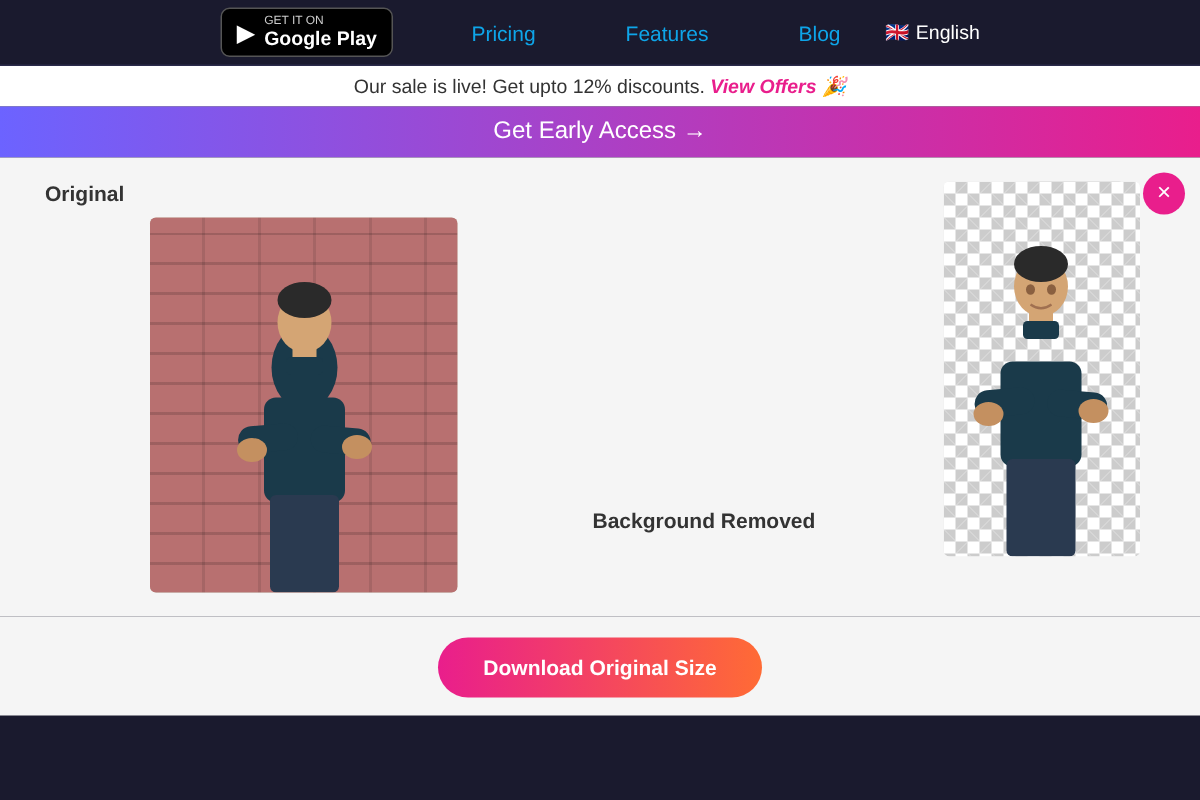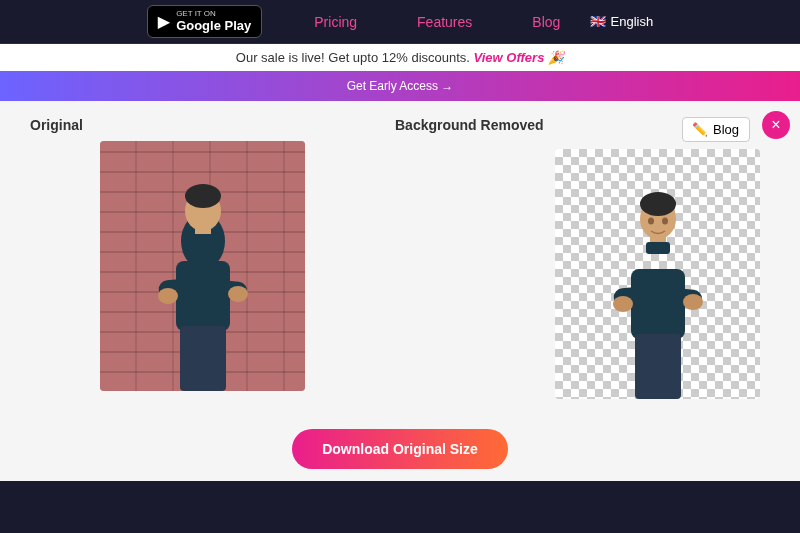--- a/index.html
+++ b/index.html
@@ -47,21 +47,21 @@
       line-height: 1;
     }
 
     .store-btn .store-text-big {
       font-size: 13px;
       font-weight: bold;
       line-height: 1.2;
     }
 
     .nav-link {
-      color: #ec4899;
+      color: #0ea5e9;
       text-decoration: none;
       font-size: 14px;
       padding: 0 8px;
       cursor: pointer;
       margin-left: 32px;
     }
 
     .lang-btn {
       display: flex;
       align-items: center;
@@ -87,21 +87,21 @@
       text-decoration: none;
       font-style: italic;
     }
 
     
     .early-access-bar {
       background: linear-gradient(90deg, #6c63ff, #e91e8c);
       text-align: center;
       padding: 8px;
       color: #fff;
-      font-size: 12px;
+      font-size: 16px;
       cursor: pointer;
     }
 
     
     .main-content {
       background: #f5f5f5;
       position: relative;
       padding: 16px 30px 16px 30px;
     }
 
@@ -171,21 +171,21 @@
           rgba(0,0,0,0.1) 37px
         );
       background-color: #b87070;
       position: relative;
     }
 
     
     .removed-section {
       flex: 1;
       display: flex;
-      flex-direction: column;
+      flex-direction: row;
       align-items: flex-end;
       padding-right: 10px;
     }
 
     .removed-header {
       display: flex;
       justify-content: space-between;
       align-items: center;
       width: 100%;
       margin-bottom: 8px;

